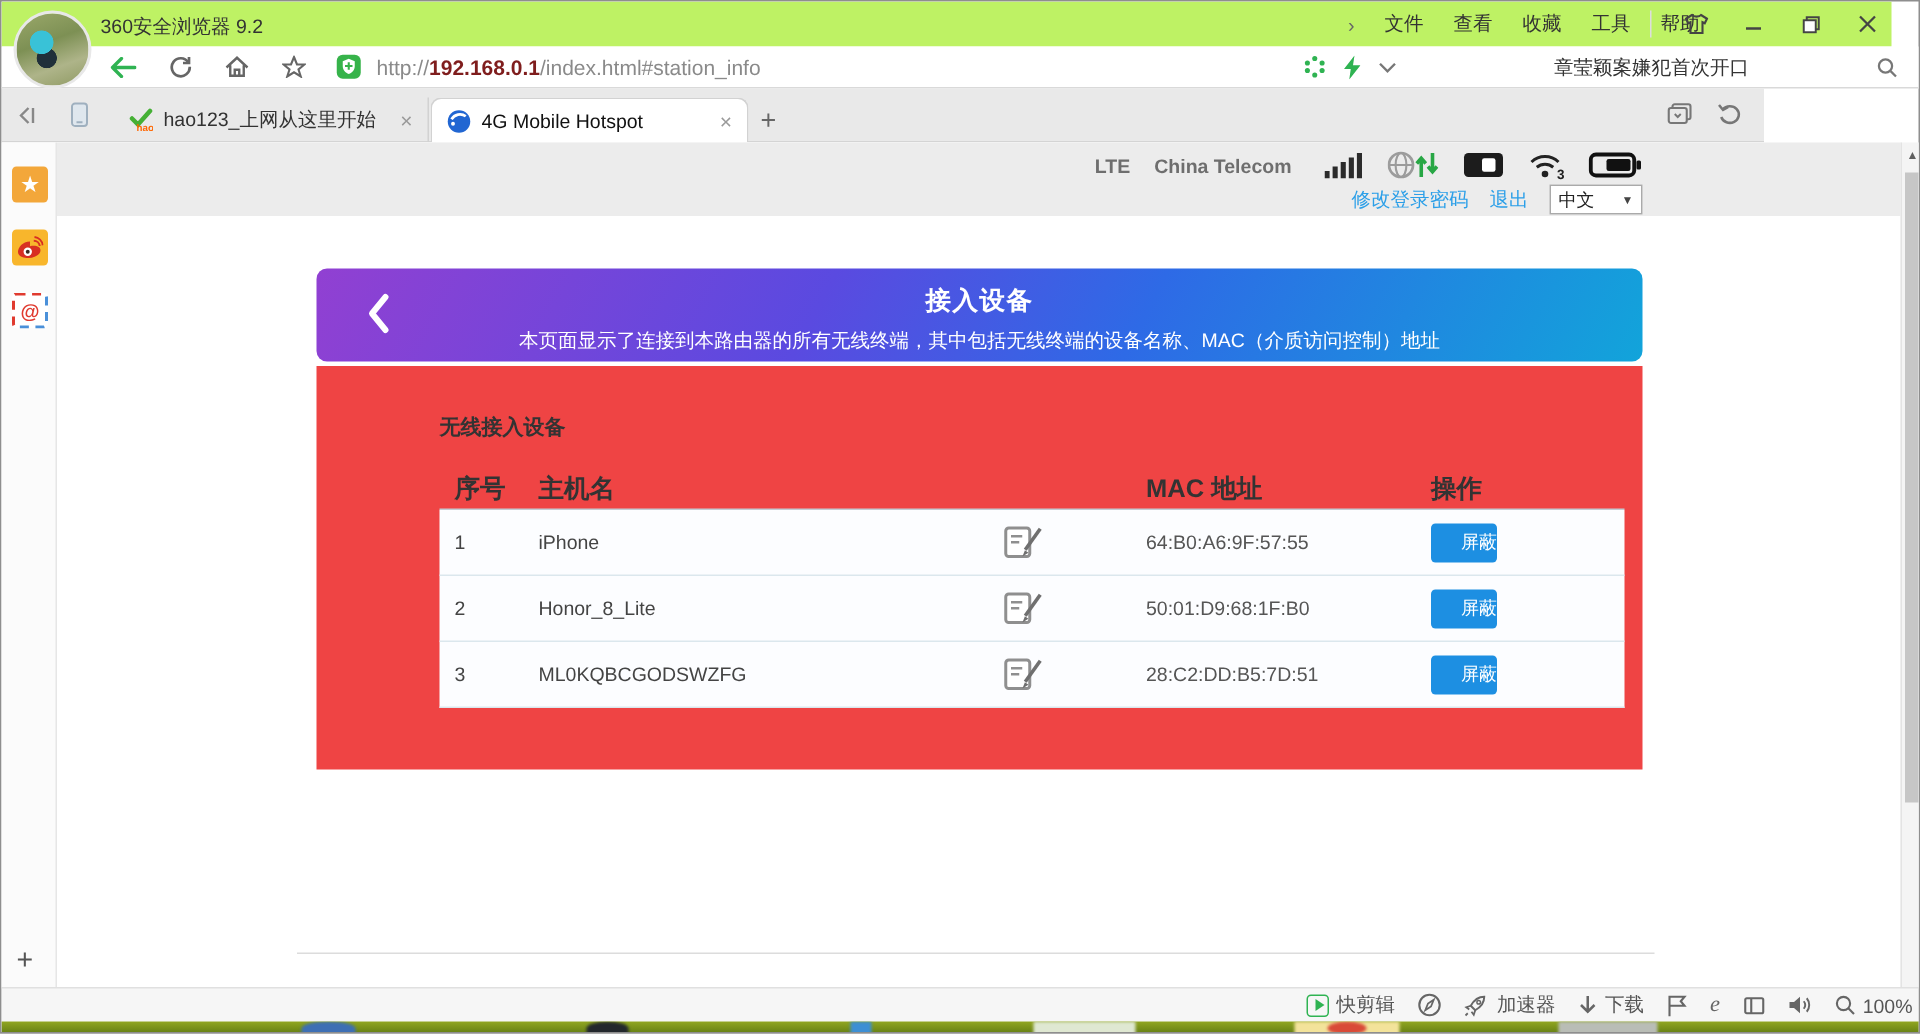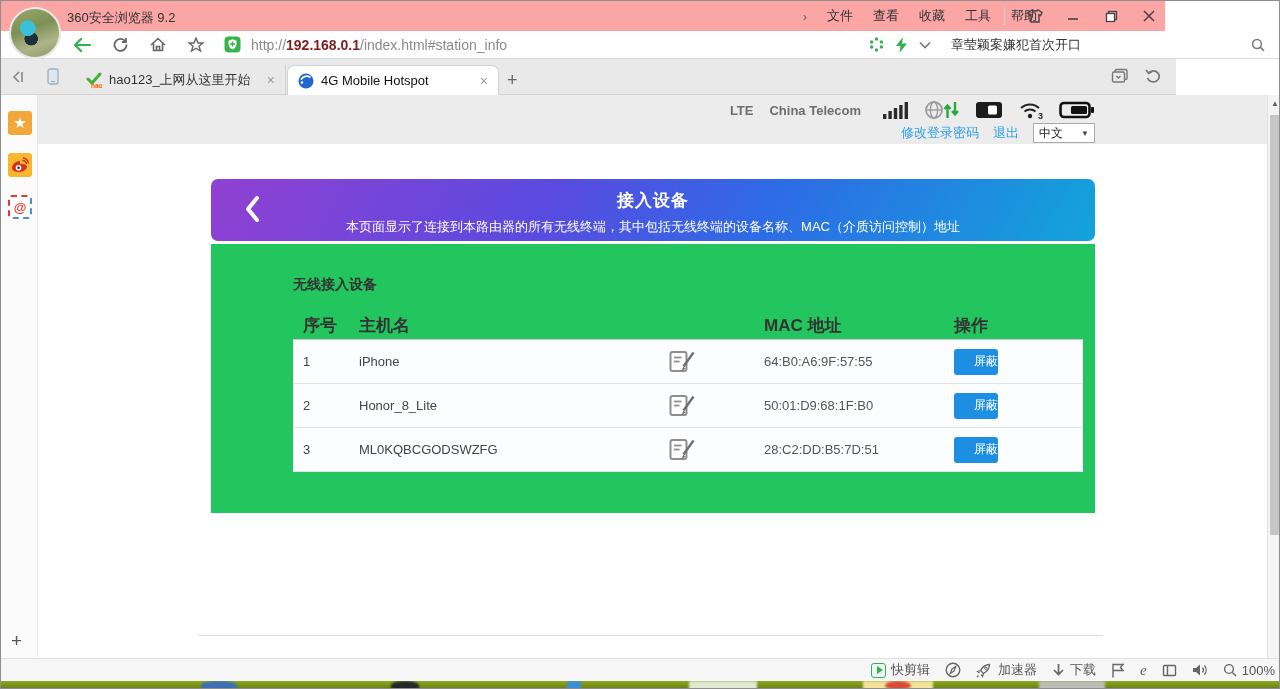--- a/index.html
+++ b/index.html
@@ -1,21 +1,21 @@
 <!DOCTYPE html>
 <html><head>
 <meta charset="utf-8">
 <style>
   * { margin:0; padding:0; box-sizing:border-box; }
   body { font-family:"Liberation Sans","DejaVu Sans",sans-serif; background:#444; }
   .screen { position:relative; width:1280px; height:689px; background:#fff; overflow:hidden;
             border:1px solid #8e8e8e; }
 
   
-  .titlebar { position:absolute; left:0; top:0; width:1164px; height:30px; background:#fca5a5; }
+  .titlebar { position:absolute; left:0; top:0; width:1260px; height:30px; background:#bef264; }
   .win-title { position:absolute; left:66px; top:8px; font-size:13px; color:#333; }
   .avatar { position:absolute; left:8px; top:6px; width:52px; height:52px; border-radius:50%;
             z-index:30; border:2px solid #e8e8e8;
             background: radial-gradient(circle at 35% 40%, #39c2d7 0 18%, transparent 19%),
                         radial-gradient(circle at 42% 62%, #20303a 0 16%, transparent 17%),
                         linear-gradient(160deg, #9aa86a 0%, #7d9054 40%, #aeb489 70%, #8f9a63 100%); }
   .menu { position:absolute; right:128px; top:0; height:30px; display:flex; align-items:center; gap:20px;
           font-size:13px; color:#333; }
   .menu-expand { color:#666; font-size:13px; }
   .menu-item { cursor:default; }
@@ -28,21 +28,21 @@
                 border-bottom:1px solid #d9d9d9; display:flex; align-items:center; }
   .ab-icons { display:flex; align-items:center; gap:22px; margin-left:72px; }
   .ab-ic { display:flex; align-items:center; justify-content:center; }
   .url-area { display:flex; align-items:center; margin-left:20px; font-size:14px; flex:1; }
   .url-shield { margin-right:10px; display:flex; }
   .url-dim { color:#8a8a8a; }
   .url-host { color:#7f1d1d; font-weight:bold; }
   .ab-right { display:flex; align-items:center; gap:12px; margin-right:8px; }
   .search-box { display:flex; align-items:center; width:330px; height:24px; padding:0 8px;
                 font-size:13px; color:#333; }
-  .search-box .q { flex:1; }
+  .search-box .q { flex:1;text-align:center; }
 
   
   .tabbar { position:absolute; left:0; top:58px; width:1175px; height:36px; background:#e9e9e9;
             border-bottom:1px solid #d4d4d4; }
   .tb-left { position:absolute; left:10px; top:9px; display:flex; gap:22px; align-items:center; color:#777; }
   .tab { position:absolute; top:6px; height:30px; display:flex; align-items:center; padding:0 10px;
          font-size:13px; color:#333; }
   .tab1 { left:75px; width:210px; border-right:1px solid #d2d2d2; }
   .tab2 { left:286px; width:212px; background:#fff; border-radius:7px 7px 0 0;
           border:1px solid #d2d2d2; border-bottom:none; color:#111; }
@@ -81,21 +81,21 @@
                  color:#222; display:flex; align-items:center; padding:0 5px; justify-content:space-between; }
   .lang-select .car { font-size:8px; color:#444; }
 
   .banner { position:absolute; left:173px; top:84px; width:884px; height:62px; border-radius:7px;
             background:linear-gradient(118deg,#9140d2 0%,#5a4ae0 38%,#2e6ae6 62%,#12a4da 100%);
             color:#fff; text-align:center; }
   .banner-back { position:absolute; left:32px; top:16px; }
   .banner-title { padding-top:10px; font-size:17px; font-weight:bold; letter-spacing:1px; }
   .banner-sub { margin-top:6px; font-size:13px; }
 
-  .panel { position:absolute; left:173px; top:149px; width:884px; height:269px; background:#22c55e;
+  .panel { position:absolute; left:173px; top:149px; width:884px; height:269px; background:#ef4444;
            padding:32px 12px 0 82px; }
   .section-title { font-size:14px; font-weight:bold; color:#333; margin-bottom:18px; }
   .tbl { width:790px; }
   .tbl-head { display:grid; grid-template-columns:56px 310px 95px 190px 1fr; align-items:center;
               height:28px; border-bottom:1px solid #c3ccd3; font-size:17px; font-weight:bold; color:#333; }
   .tbl-head .c { padding-left:10px; }
   .tbl-row { display:grid; grid-template-columns:56px 310px 95px 190px 1fr; align-items:center;
              height:44px; background:#fcfdff; border-bottom:1px solid #dbe7ed; font-size:13px; color:#444; }
   .tbl-row .c { padding-left:10px; }
   .mac { color:#555; }

